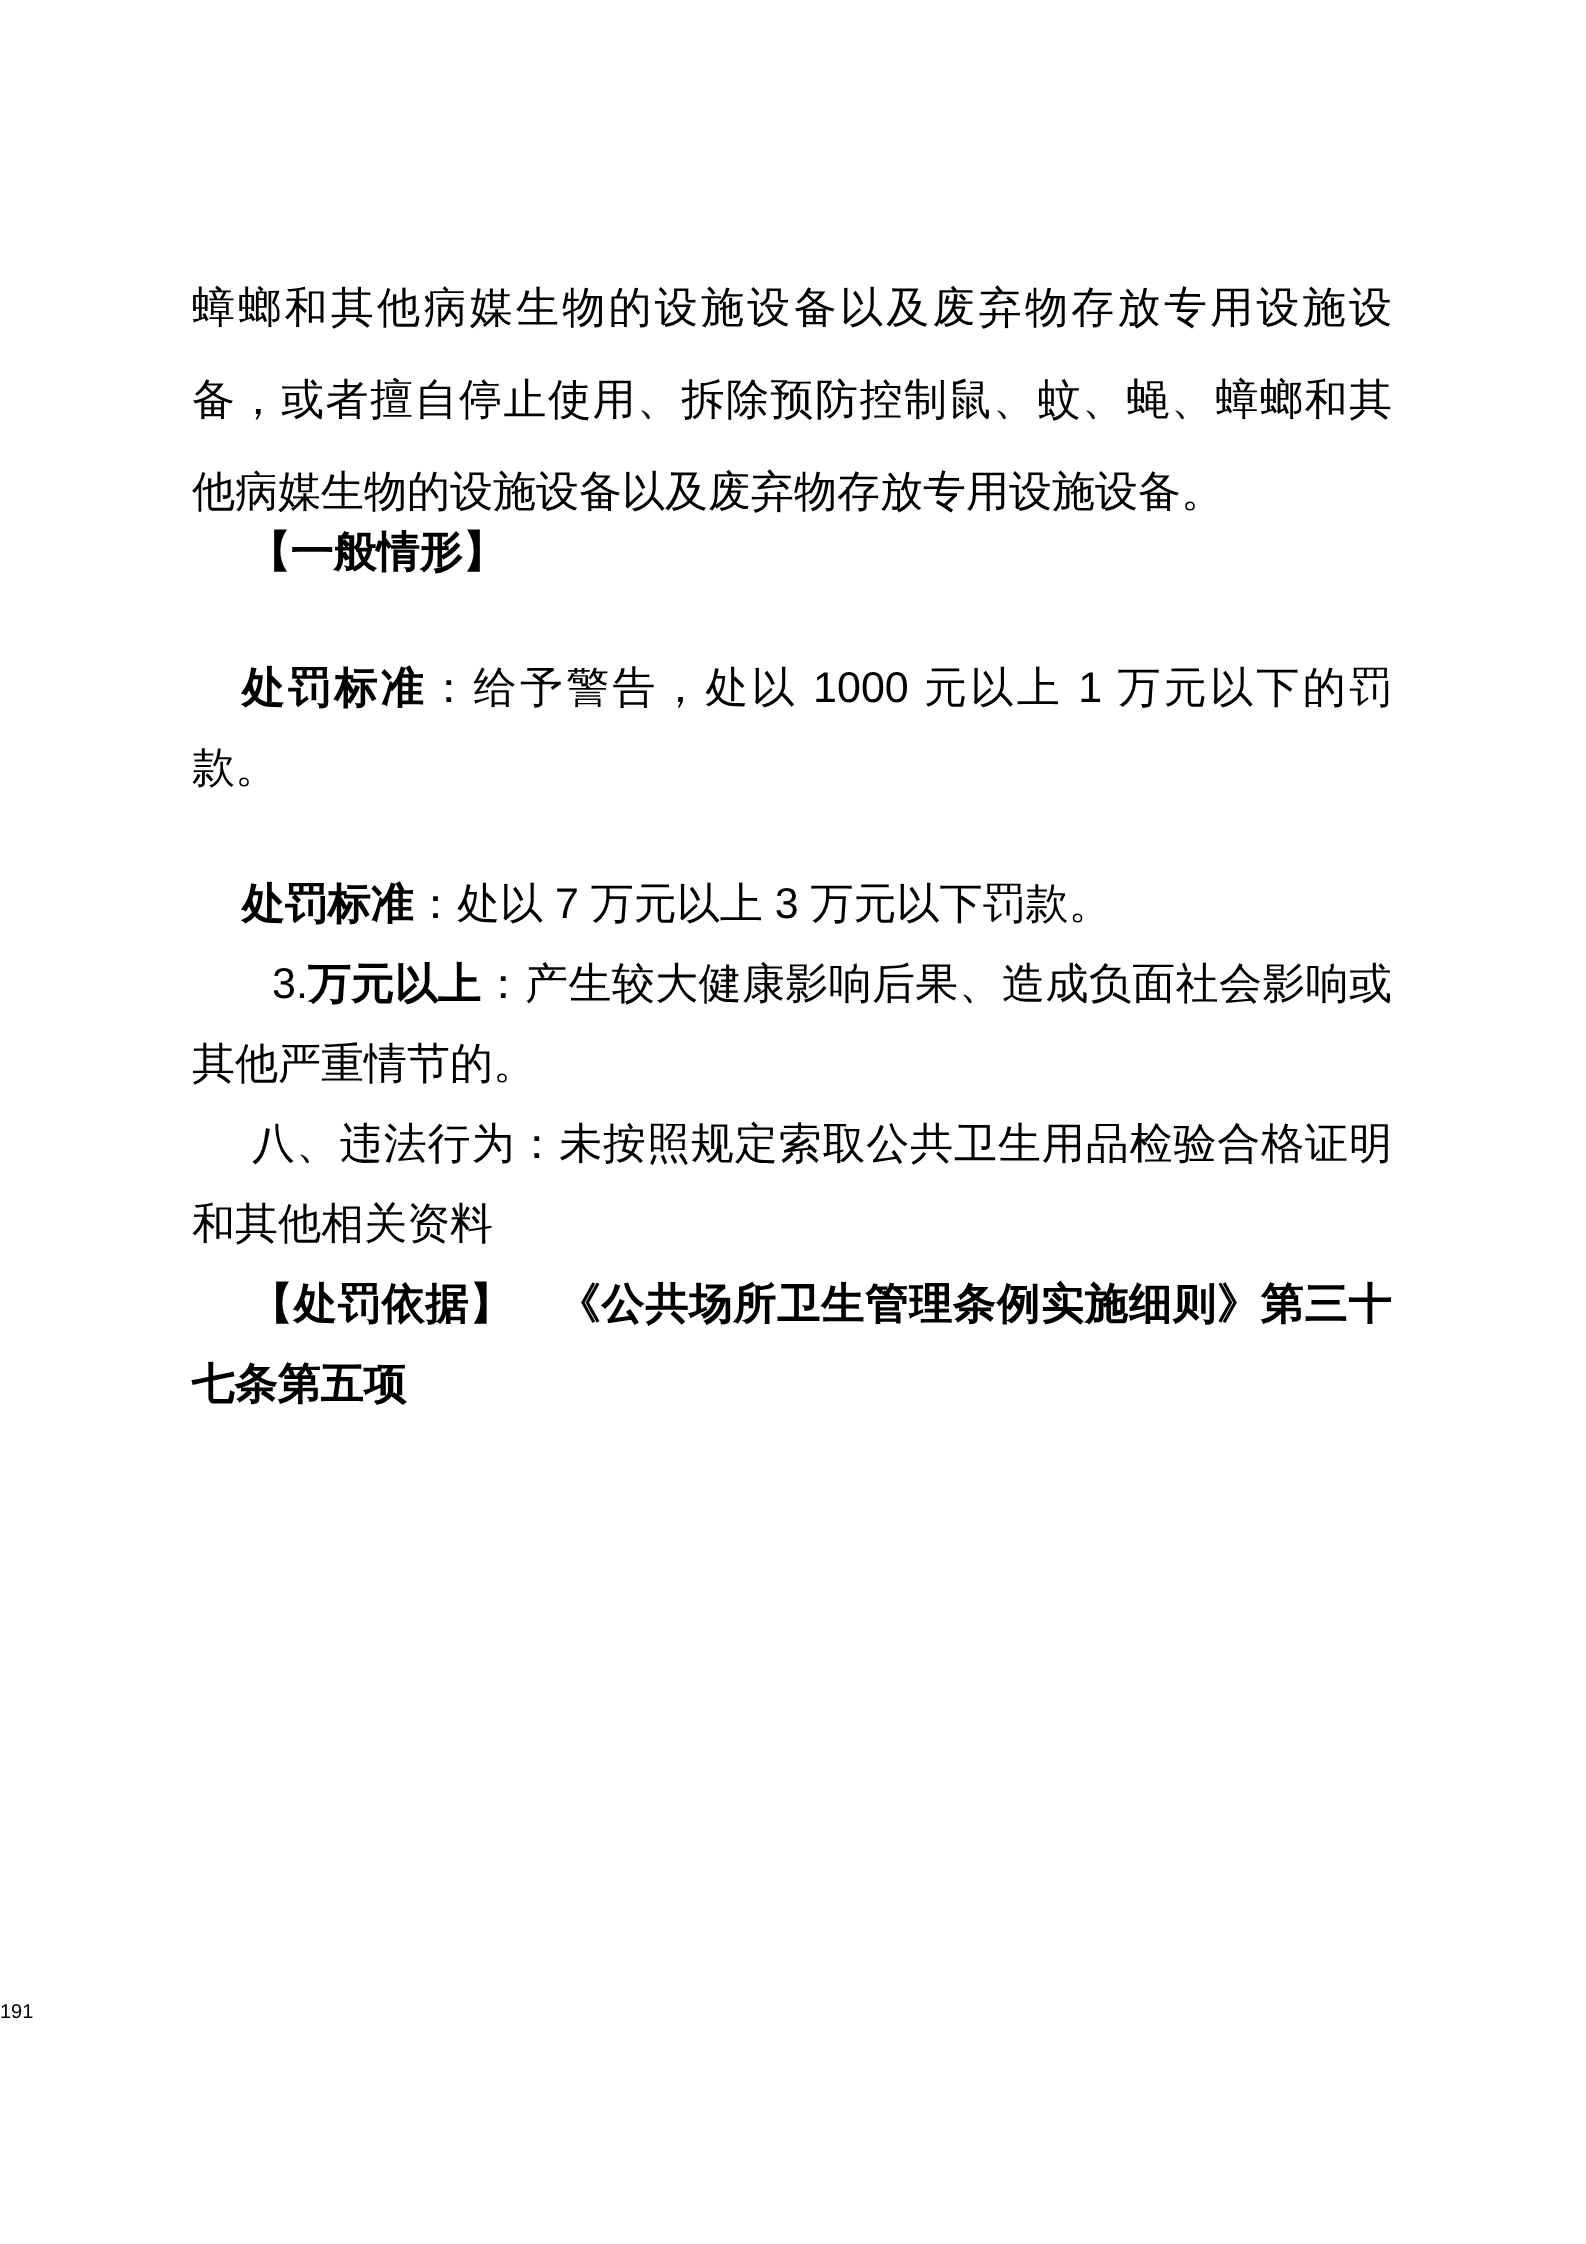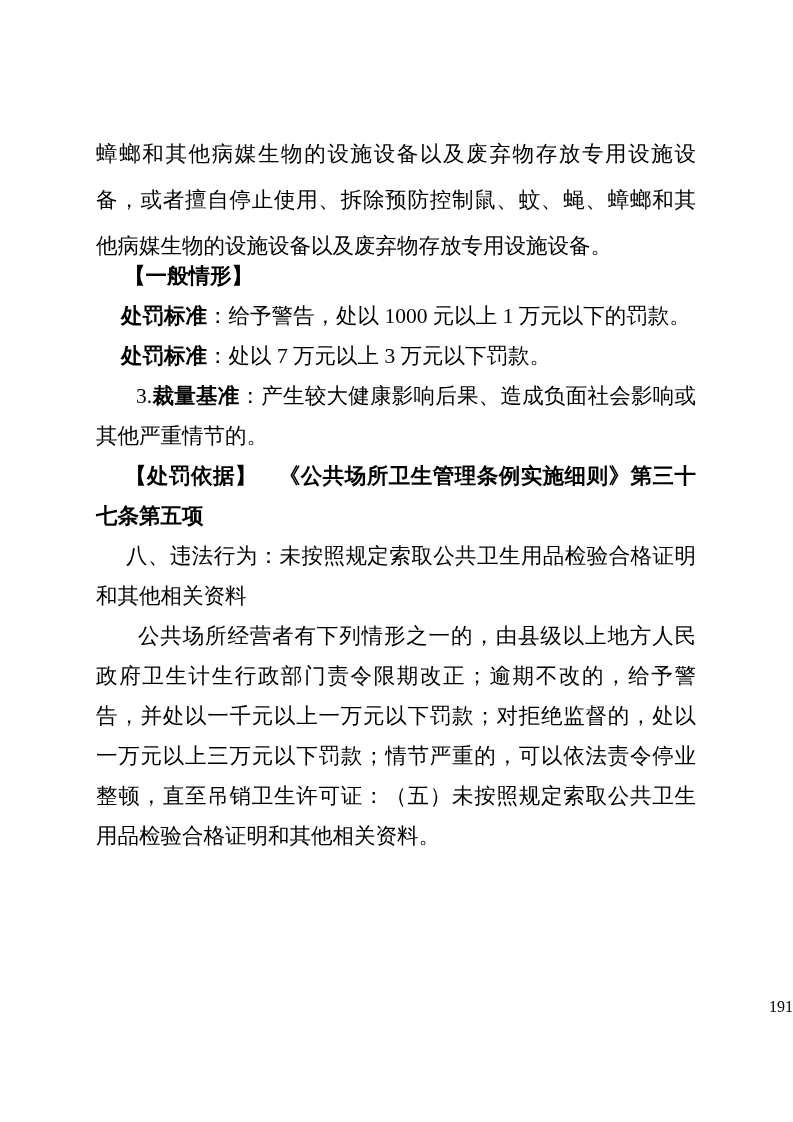--- a/index.html
+++ b/index.html
@@ -2,21 +2,21 @@
 <html><head>
 <meta charset="utf-8">
 <style>
   html, body { margin: 0; padding: 0; background: #ffffff; }
   .page {
     position: relative;
     width: 793px;
     height: 1122px;
     background: #ffffff;
     color: #000000;
-    font-family: Liberation Serif, serif;
+    font-family: Liberation Sans, sans-serif;
     overflow: hidden;
   }
   .content {
     position: absolute;
     left: 96px;
     top: 131px;
     width: 600px;
   }
   .para {
     margin: 0;
@@ -24,58 +24,57 @@
     line-height: 40px;
     text-align: justify;
     text-justify: inter-character;
     word-break: break-all;
     color: #000000;
   }
   .p-first { line-height: 46px; }
   .b { font-weight: 700; }
   .h-tight { margin-top: -13px; }
   .ind-0  { text-indent: 0; }
-  .ind-25 { text-indent: 25px; }
+  .ind-25 { text-indent: 25px; margin-top: 28px; }
   .ind-28 { text-indent: 28px; }
   .ind-29 { text-indent: 29px; }
   .ind-30 { text-indent: 30px; }
   .ind-40 { text-indent: 40px; }
   .ind-42 { text-indent: 42px; }
   .pageno {
     position: absolute;
     top: 999px;
     left: 0;
     width: 100%;
-    text-align: right;
-    font-size: 16px;
+    text-align: left;
+    font-size: 10px;
     line-height: 16px;
     color: #000000;
   }
 </style>
 </head>
 <body>
 
 <div class="page">
   <div class="content">
 
     <p class="para p-first ind-0"><span>蟑螂和其他病媒生物的设施设备以及废弃物存放专用设施设备，或者擅自停止使用、拆除预防控制鼠、蚊、蝇、蟑螂和其他病媒生物的设施设备以及废弃物存放专用设施设备。</span></p>
 
     <p class="para ind-28 h-tight"><span class="b">【一般情形】</span></p>
 
 
     <p class="para ind-25"><span class="b">处罚标准</span><span>：给予警告，处以 1000 元以上 1 万元以下的罚款。</span></p>
 
 
     <p class="para ind-25"><span class="b">处罚标准</span><span>：处以 7 万元以上 3 万元以下罚款。</span></p>
 
-    <p class="para ind-40"><span>3.</span><span class="b">裁量基准</span><span>：产生较大健康影响后果、造成负面社会影响或其他严重情节的。</span></p>
+    <p class="para ind-40"><span>3.</span><span class="b">万元以上</span><span>：产生较大健康影响后果、造成负面社会影响或其他严重情节的。</span></p>
 
+
+    <p class="para ind-30"><span>八、违法行为：未按照规定索取公共卫生用品检验合格证明和其他相关资料</span></p>
 
     <p class="para ind-29"><span class="b">【处罚依据】　《公共场所卫生管理条例实施细则》第三十七条第五项</span></p>
 
-    <p class="para ind-30"><span>八、违法行为：未按照规定索取公共卫生用品检验合格证明和其他相关资料</span></p>
-
-    <p class="para ind-42"><span>公共场所经营者有下列情形之一的，由县级以上地方人民政府卫生计生行政部门责令限期改正；逾期不改的，给予警告，并处以一千元以上一万元以下罚款；对拒绝监督的，处以一万元以上三万元以下罚款；情节严重的，可以依法责令停业整顿，直至吊销卫生许可证：（五）未按照规定索取公共卫生用品检验合格证明和其他相关资料。</span></p>
 
   </div>
 
   <div class="pageno">191</div>
 </div>
 
 </body></html>

